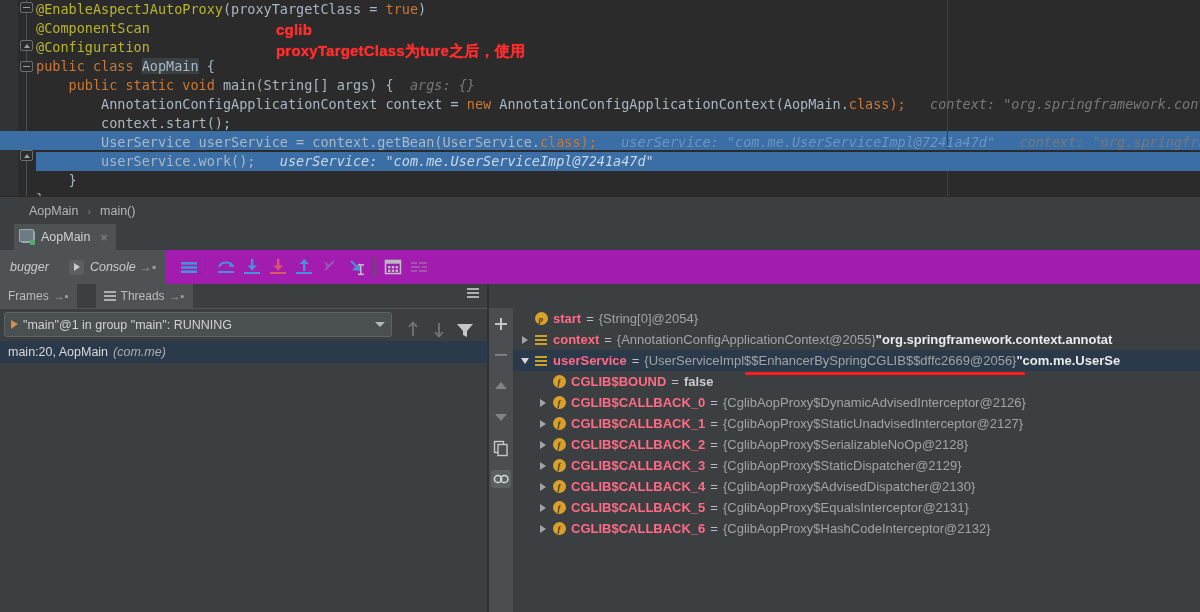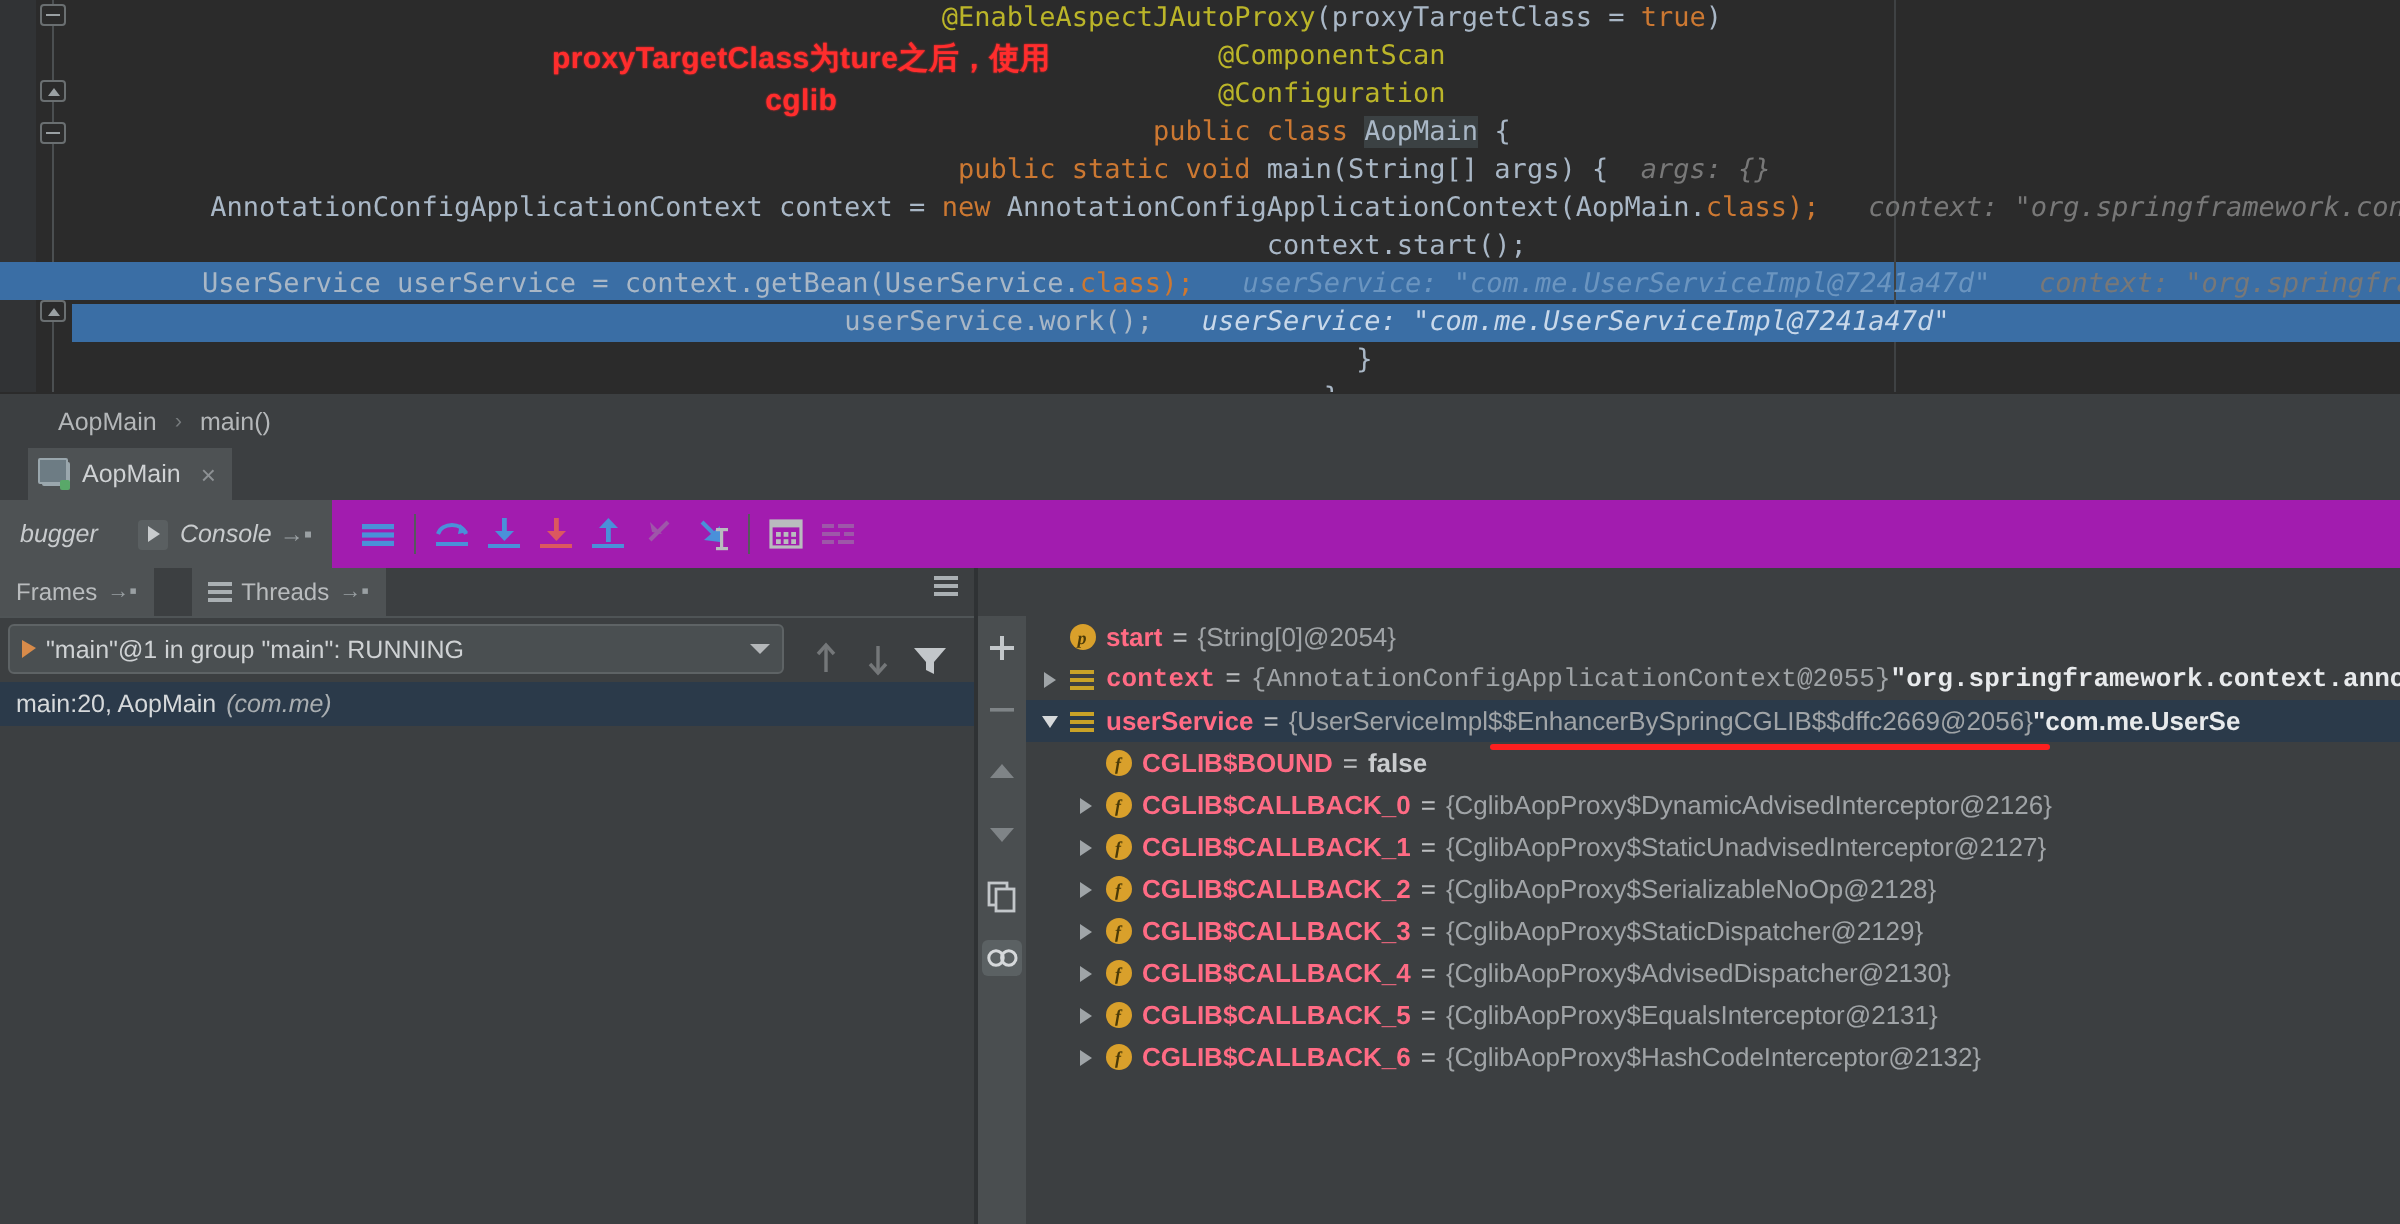--- a/index.html
+++ b/index.html
@@ -2,21 +2,21 @@
 <html><head>
 <meta charset="utf-8">
 <style>
   * { box-sizing: border-box; margin: 0; padding: 0; }
   html, body {
     width: 1200px; height: 612px;
     background: #2b2b2b;
     font-family: "Liberation Sans", sans-serif;
     overflow: hidden;
   }
-  .root { position: relative; width: 1200px; height: 540px; text-align: center; }
+  .root { position: relative; width: 1200px; height: 540px; }
 
   
   .editor {
     position: absolute; left: 0; top: 0; width: 1200px; height: 196px;
     background: #2b2b2b;
     font-family: "DejaVu Sans Mono", monospace;
     font-size: 13.5px;
     overflow: hidden;
   }
   .gutter-strip {
@@ -277,22 +277,22 @@
     <svg class="exec-arrow" viewBox="0 0 12 13">
       <path d="M1 2 L9 6.5 L1 11 Z" fill="#59a869"></path>
     </svg>
 
     <div class="hl-band"></div>
     <div class="guide-vline"></div>
 
     <div class="code-lines" id="code-lines"><div class="ln"><span class="ann">@EnableAspectJAutoProxy</span><span class="cls">(</span><span class="cls">proxyTargetClass</span><span class="cls"> = </span><span class="kw">true</span><span class="cls">)</span></div><div class="ln"><span class="ann">@ComponentScan</span></div><div class="ln"><span class="ann">@Configuration</span></div><div class="ln"><span class="kw">public class </span><span class="clsname">AopMain</span><span class="cls"> {</span></div><div class="ln"><span class="kw">    public static void </span><span class="cls">main</span><span class="cls">(String[] args) {</span><span class="hint">  args: {}</span></div><div class="ln"><span class="cls">        AnnotationConfigApplicationContext context = </span><span class="kw">new </span><span class="cls">AnnotationConfigApplicationContext(AopMain.</span><span class="kw">class</span><span class="semi">);</span><span class="hint">   context: "org.springframework.context.annota</span></div><div class="ln"><span class="cls">        context.start();</span></div><div class="ln"><span class="cls">        UserService userService = context.getBean(UserService.</span><span class="kw">class</span><span class="semi">);</span><span class="hint-l">   userService: "com.me.UserServiceImpl@7241a47d"</span><span class="hint">   context: "org.springframework.cont</span></div><div class="ln hl"><span class="cls">        userService.work();</span><span class="hint-l">   userService: "com.me.UserServiceImpl@7241a47d"</span></div><div class="ln"><span class="cls">    }</span></div><div class="ln"><span class="cls">}</span></div></div>
 
     <div class="annot-note">
+      <div>cglib</div>
       <div>proxyTargetClass为ture之后，使用</div>
-      <div>cglib</div>
     </div>
   </div>
 
   <div class="breadcrumb">
     <span>AopMain</span>
     <span class="bc-sep">›</span>
     <span>main()</span>
   </div>
 
   <div class="tabbar">
@@ -499,21 +499,21 @@
     <div class="vtree" id="vtree">
         <div class="vrow" style="padding-left: 4px;">
           <span class="twisty"></span>
           <span class="vicon">
             <span class="ic-field">p</span>
           </span>
           <span class="vname">start</span>
           <span class="veq">=</span>
           <span class="vval">{String[0]@2054}</span>
         </div>
-        <div class="vrow" style="padding-left: 4px; font-family: Liberation Mono, monospace;">
+        <div class="vrow" style="padding-left: 4px;">
           <span class="twisty">
             <span class="tri-r"></span>
           </span>
           <span class="vicon">
             <span class="ic-obj">
               <i></i>
               <i></i>
               <i></i>
             </span>
           </span>

